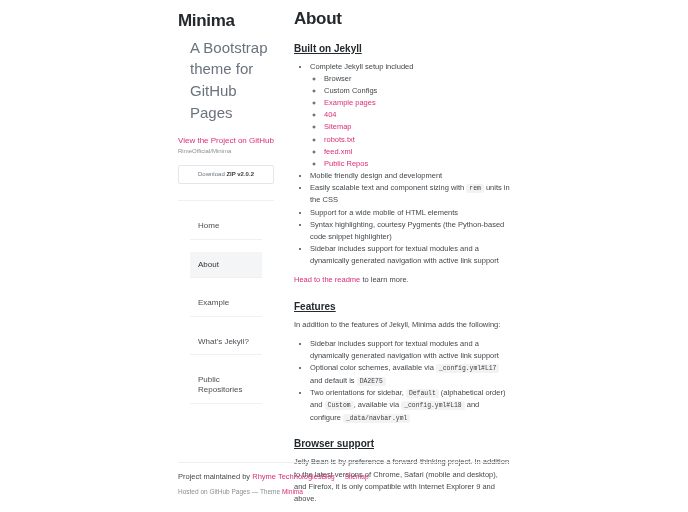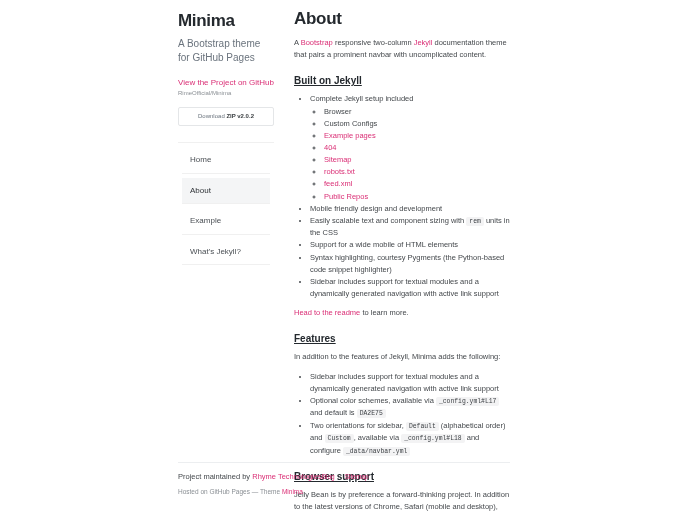--- a/index.html
+++ b/index.html
@@ -39,24 +39,24 @@
   }
   .site-title {
     font-size: 17px;
     font-weight: bold;
     color: #24292e;
     letter-spacing: -0.3px;
     margin: 2px 0 6px 0;
     line-height: 1.1;
   }
   .site-tagline {
-    font-size: 10px;
+    font-size: 15px;
     color: #6a737d;
     line-height: 1.45;
-    margin: 0 0 12px 0;
+    margin: 0 0 12px 12px;
   }
   .repo-link {
     font-size: 8px;
     color: #da2e75;
     text-decoration: none;
     display: block;
     line-height: 1.3;
     margin-bottom: 2px;
   }
   .repo-sub {
@@ -78,21 +78,21 @@
     margin-bottom: 16px;
     line-height: 1.2;
   }
   .dl-btn b { color: #3c4043; }
   .navlist {
     list-style: none;
     margin: 0;
     padding: 0;
     border-top: 1px solid #f0f0f0;
   }
-  .navlist li { margin: 4px; }
+  .navlist li { margin: 12px; }
   .navlist a {
     display: block;
     font-size: 8px;
     color: #4a4f54;
     text-decoration: none;
     padding: 8px 0 8px 8px;
     border-bottom: 1px solid #f0f0f0;
     line-height: 1.2;
   }
   .navlist li.active a {
@@ -199,27 +199,29 @@
             </li>
           <li class="active">
               <a href="#">About</a>
             </li>
           <li>
               <a href="#">Example</a>
             </li>
           <li>
               <a href="#">What's Jekyll?</a>
             </li>
+          <li>
+              <a href="#">Public Repositories</a>
+            </li>
         </ul>
       </aside>
 
       <section class="main">
         <h1>About</h1>
 
-        <p><span>A </span><a href="#">Bootstrap</a><span> responsive two-column </span><a href="#">Jekyll</a><span> documentation theme that pairs a prominent navbar with uncomplicated content.</span></p>
 
         <h2>Built on Jekyll</h2>
         <ul>
           <li><span>Complete Jekyll setup included</span>
             <ul>
               <li><span>Browser</span></li>
               <li><span>Custom Configs</span></li>
               <li><a href="#">Example pages</a></li>
               <li><a href="#">404</a></li>
               <li><a href="#">Sitemap</a></li>

